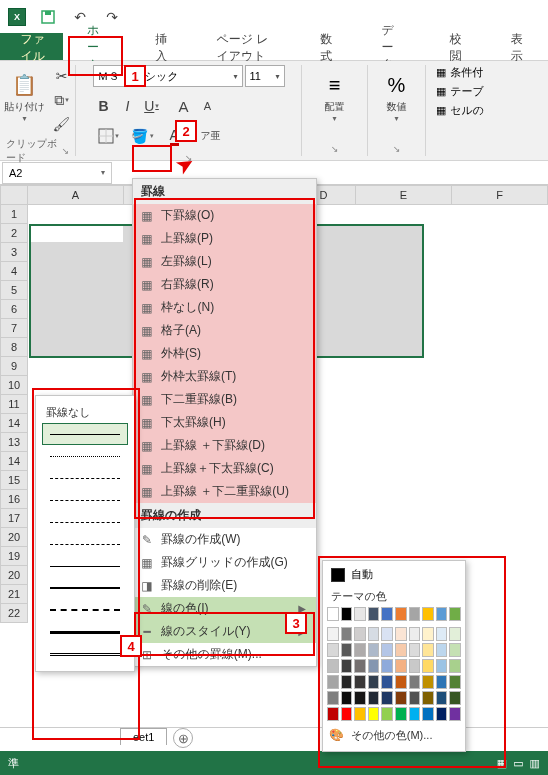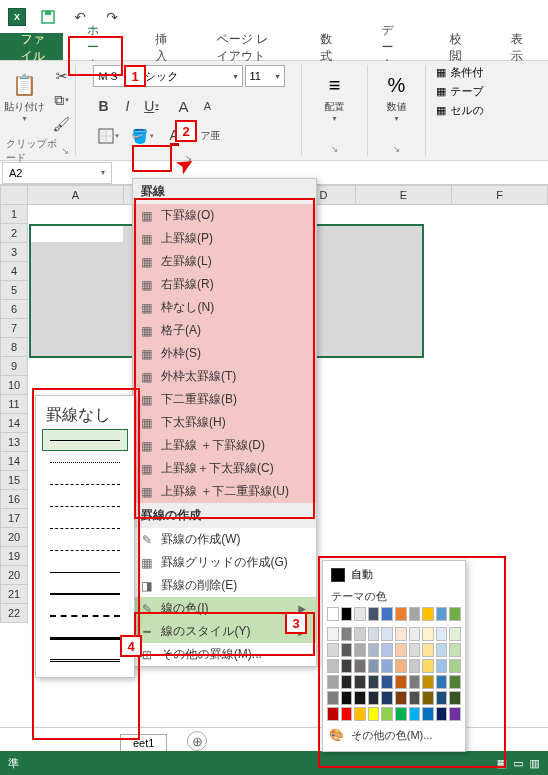--- a/index.html
+++ b/index.html
@@ -67,27 +67,27 @@
 
 
 .color-fly { position: absolute; background: #fff; border: 1px solid #c6c6c6; box-shadow: 2px 2px 6px rgba(0,0,0,.25); z-index: 45; padding: 4px; font-size: 11px; }
 .color-row { display: flex; gap: 2px; margin-bottom: 2px; }
 .color-sw { width: 14px; height: 14px; border: 1px solid #bbb; }
 .color-label { padding: 3px 4px; color: #333; }
 .auto-row { display: flex; align-items: center; gap: 6px; padding: 2px 4px 4px; }
 .auto-sw { width: 14px; height: 14px; border: 1px solid #333; background: #000; }
 
 
-.line-fly { position: absolute; background: #fff; border: 1px solid #c6c6c6; box-shadow: 2px 2px 6px rgba(0,0,0,.25); z-index: 45; padding: 6px; font-size: 16px; width: 100px; }
+.line-fly { position: absolute; background: #fff; border: 1px solid #c6c6c6; box-shadow: 2px 2px 6px rgba(0,0,0,.25); z-index: 45; padding: 6px; font-size: 11px; width: 100px; }
 .line-item { height: 22px; display: flex; align-items: center; justify-content: center; padding: 0 4px; }
 .line-item.hl { border: 1px solid #217346; background: #e2efda; }
 .line-sample { width: 70px; height: 0; }
 
 
-.sheet-tabs { height: 24px; background: #fff; border-top: 1px solid #ccc; display: flex; align-items: flex-end; padding-left: 120px; gap: 20px; position: relative; }
+.sheet-tabs { height: 24px; background: #fff; border-top: 1px solid #ccc; display: flex; align-items: flex-start; padding-left: 120px; gap: 6px; position: relative; }
 .sheet-tab { padding: 2px 12px; border: 1px solid #aaa; border-bottom: none; background: #fff; font-size: 11px; }
 .sheet-add { width: 20px; height: 20px; border-radius: 50%; border: 1px solid #aaa; display: flex; align-items: center; justify-content: center; font-size: 13px; color: #666; }
 
 
 .status-bar { height: 24px; background: #217346; color: #fff; display: flex; align-items: center; padding: 0 8px; font-size: 11px; gap: 8px; }
 
 
 .red-arrow { position: absolute; z-index: 70; color: #e60000; font-size: 22px; transform: rotate(-30deg); pointer-events:none; }
 
 svg.ico { width: 16px; height: 16px; }

